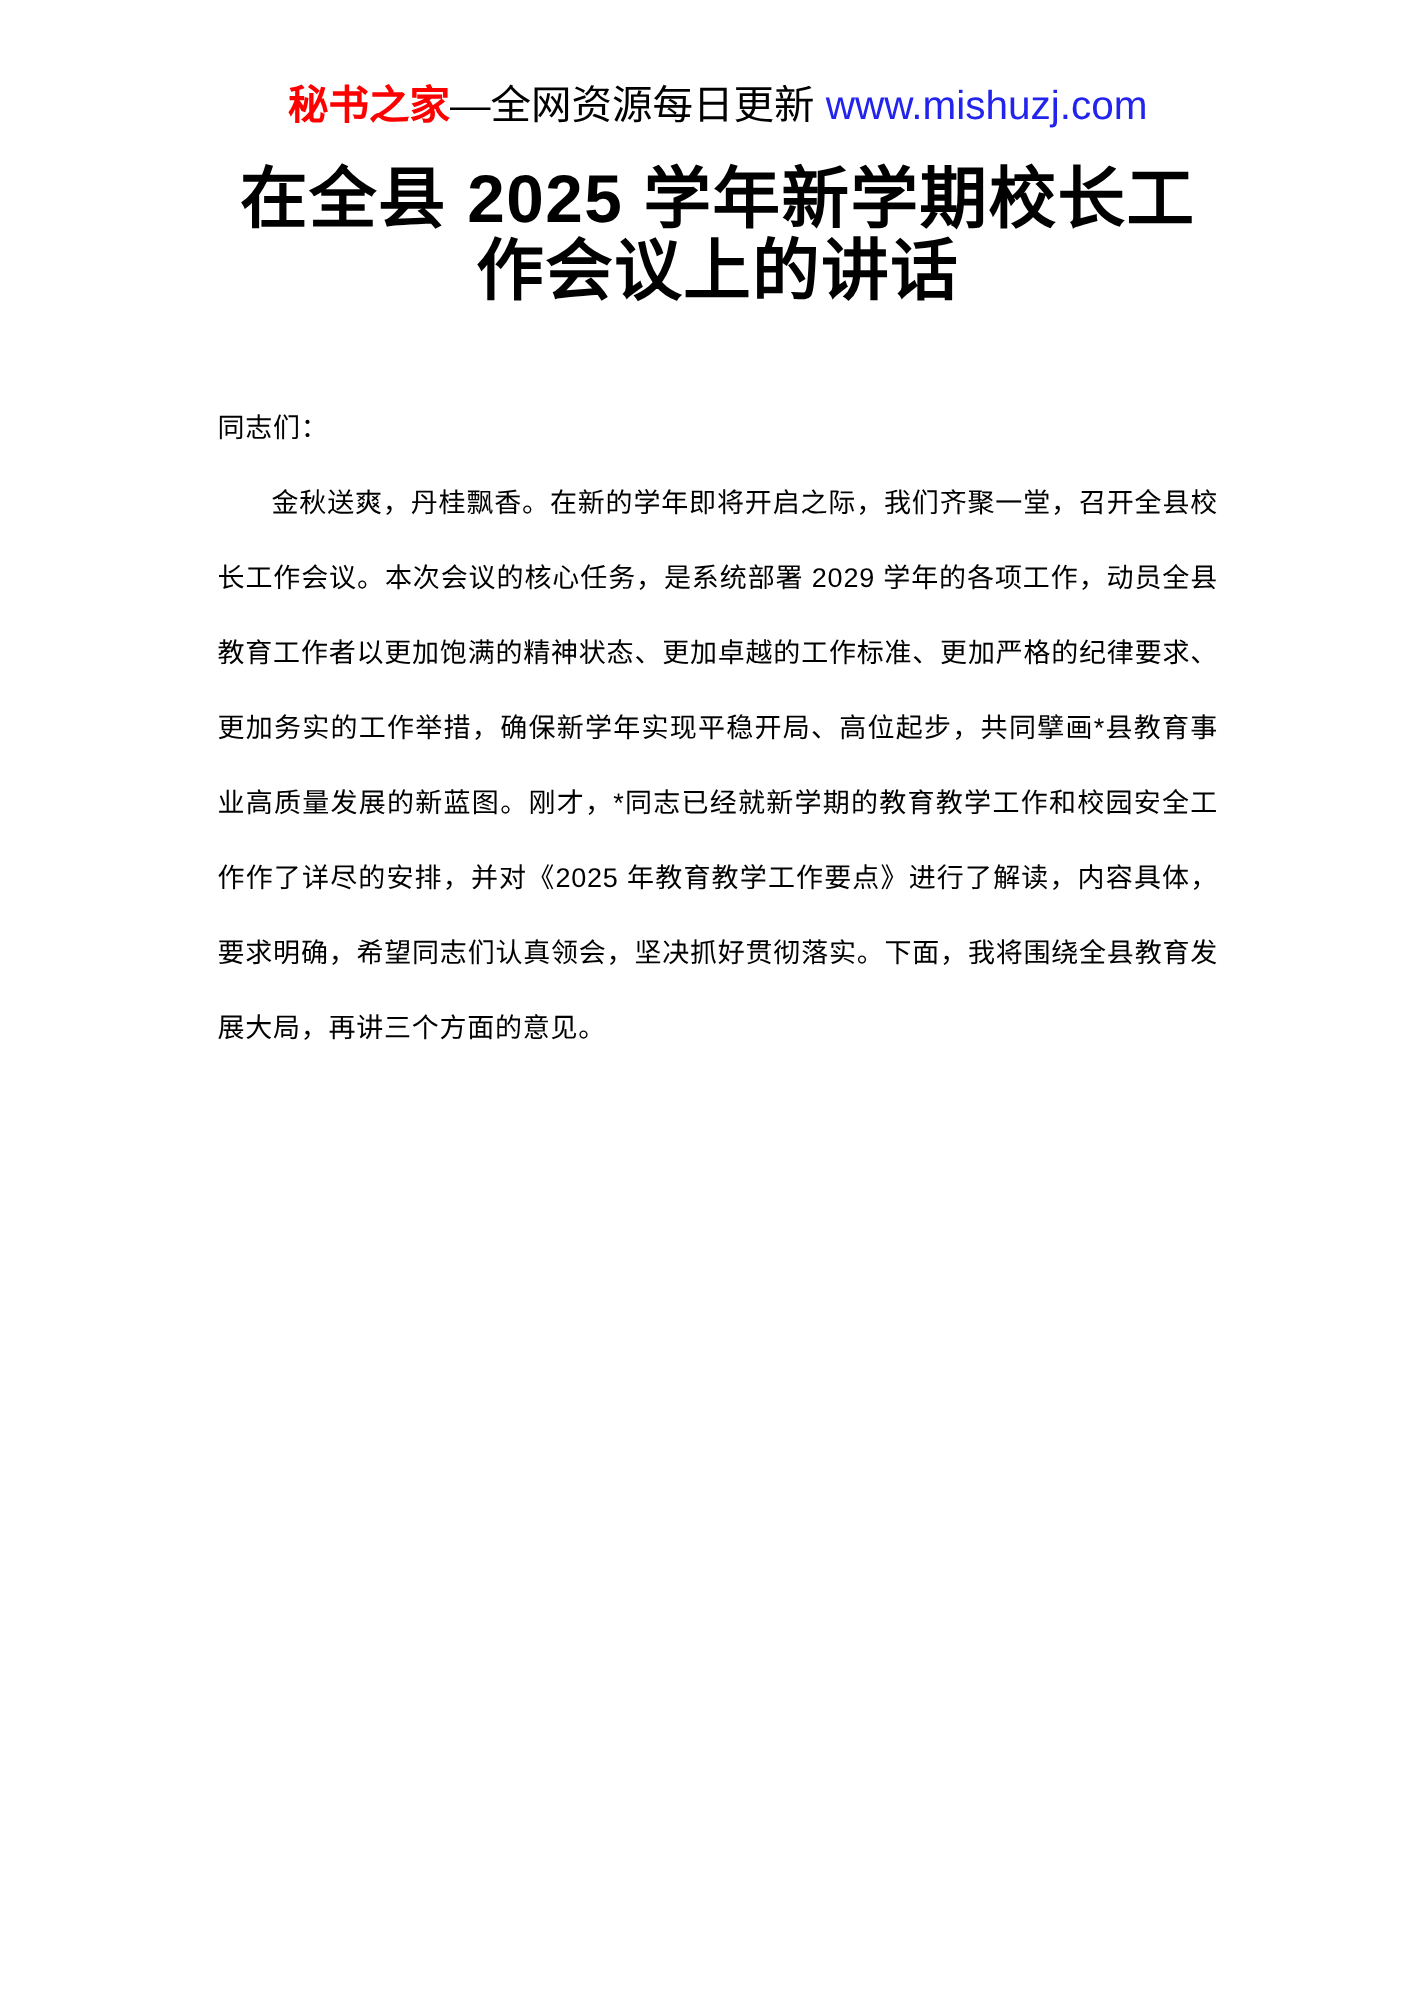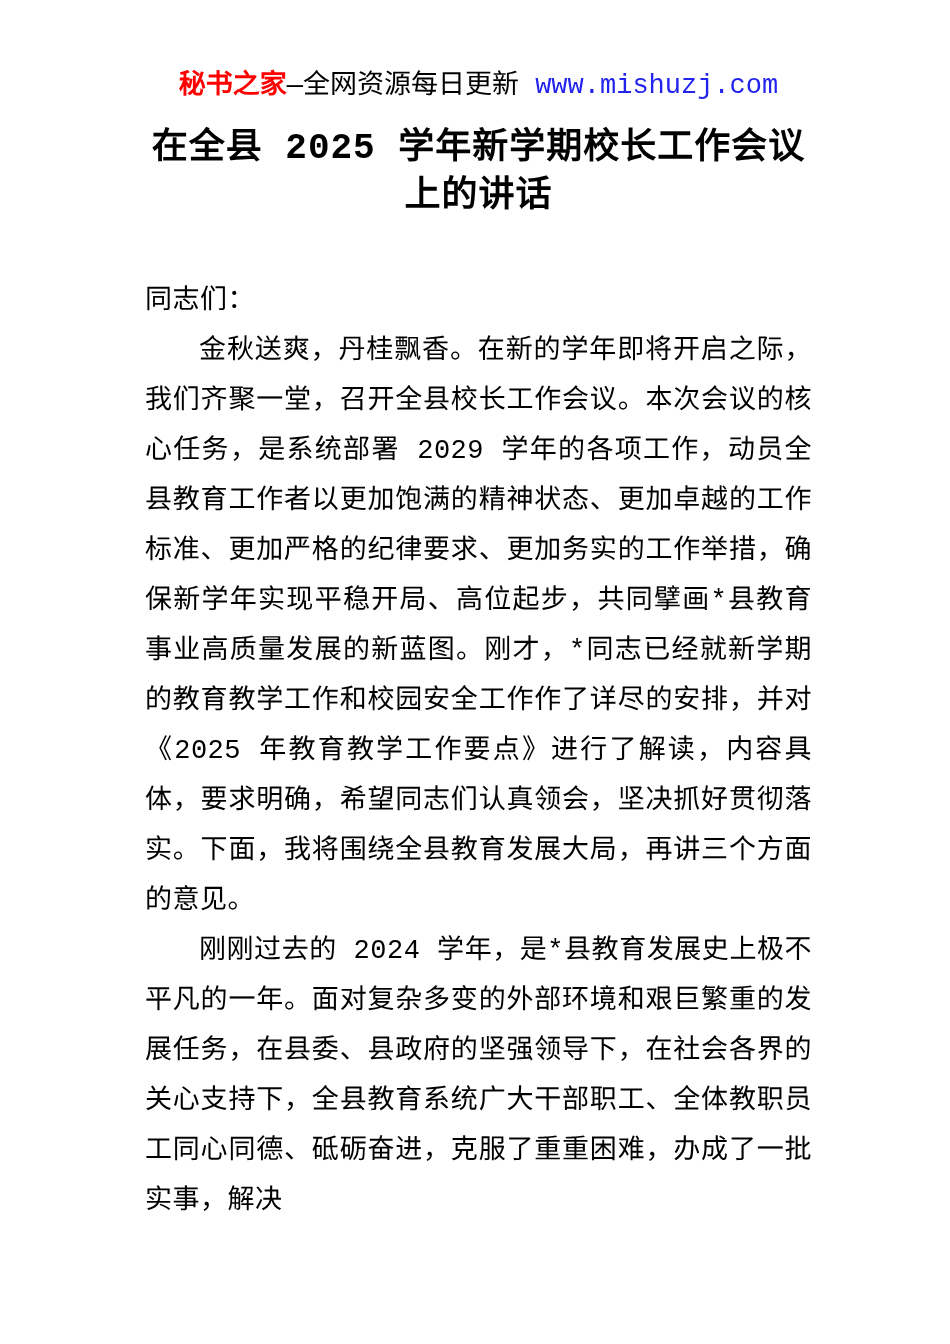--- a/index.html
+++ b/index.html
@@ -9,23 +9,22 @@
     font-family: "Liberation Sans", "DejaVu Sans", sans-serif;
   }
   .page {
     position: relative;
     width: 950px;
     height: 1344px;
     margin: 0 auto;
     background: #ffffff;
     overflow: hidden;
     box-sizing: border-box;
-    padding: 68px 138px 0 145px; 
+    padding: 52px 138px 0 145px; 
     color: #000000;
-    font-family: Liberation Mono, monospace;
   }
   
   .site-header {
     text-align: center;
     font-size: 27px;
     line-height: 37px;
     white-space: nowrap;
   }
   .brand {
     color: #ff0000;
@@ -36,30 +35,30 @@
     font-weight: 500;
   }
   .site-url {
     color: #2323ee;
     text-decoration: none;
     cursor: pointer;
   }
   
   .doc-title {
     margin-top: 20px;
-    font-size: 36px;
+    font-size: 45px;
     line-height: 48px;
     font-weight: bold;
     text-align: center;
     letter-spacing: 1px;
   }
   
   .doc-body {
     margin-top: 55px;
-    font-size: 27px;
+    font-size: 18px;
     line-height: 50px;
     text-align: justify;
     letter-spacing: 0.5px;
   }
   .doc-body p {
     margin: 0;
     padding: 0;
   }
   .para-indent {
     text-indent: 2em;
@@ -80,17 +79,16 @@
 
   <h1 class="doc-title">在全县 2025 学年新学期校长工作会议上的讲话</h1>
 
   <div class="doc-body">
 
     <p class="salutation">同志们：</p>
 
     <p class="para-indent">金秋送爽，丹桂飘香。在新的学年即将开启之际，我们齐聚一堂，召开全县校长工作会议。本次会议的核心任务，是系统部署 2029 学年的各项工作，动员全县教育工作者以更加饱满的精神状态、更加卓越的工作标准、更加严格的纪律要求、更加务实的工作举措，确保新学年实现平稳开局、高位起步，共同擘画*县教育事业高质量发展的新蓝图。刚才，*同志已经就新学期的教育教学工作和校园安全工作作了详尽的安排，并对《2025 年教育教学工作要点》进行了解读，内容具体，要求明确，希望同志们认真领会，坚决抓好贯彻落实。下面，我将围绕全县教育发展大局，再讲三个方面的意见。</p>
 
 
-    <p class="para-indent">刚刚过去的 2024 学年，是*县教育发展史上极不平凡的一年。面对复杂多变的外部环境和艰巨繁重的发展任务，在县委、县政府的坚强领导下，在社会各界的关心支持下，全县教育系统广大干部职工、全体教职员工同心同德、砥砺奋进，克服了重重困难，办成了一批实事，解决</p>
 
   </div>
 
 </div>
 
 </body></html>

